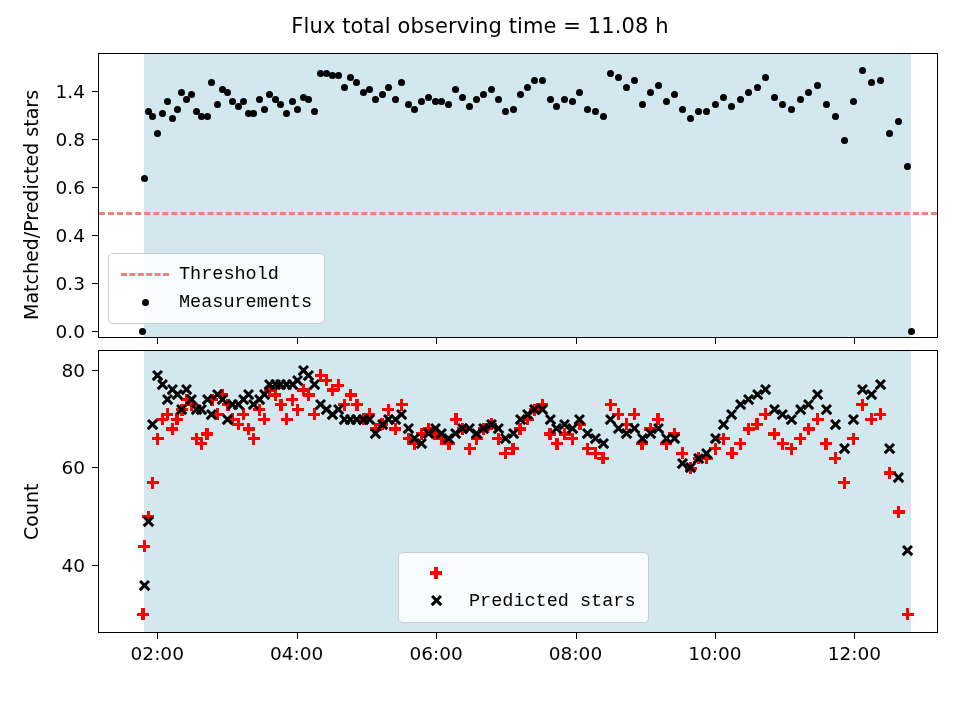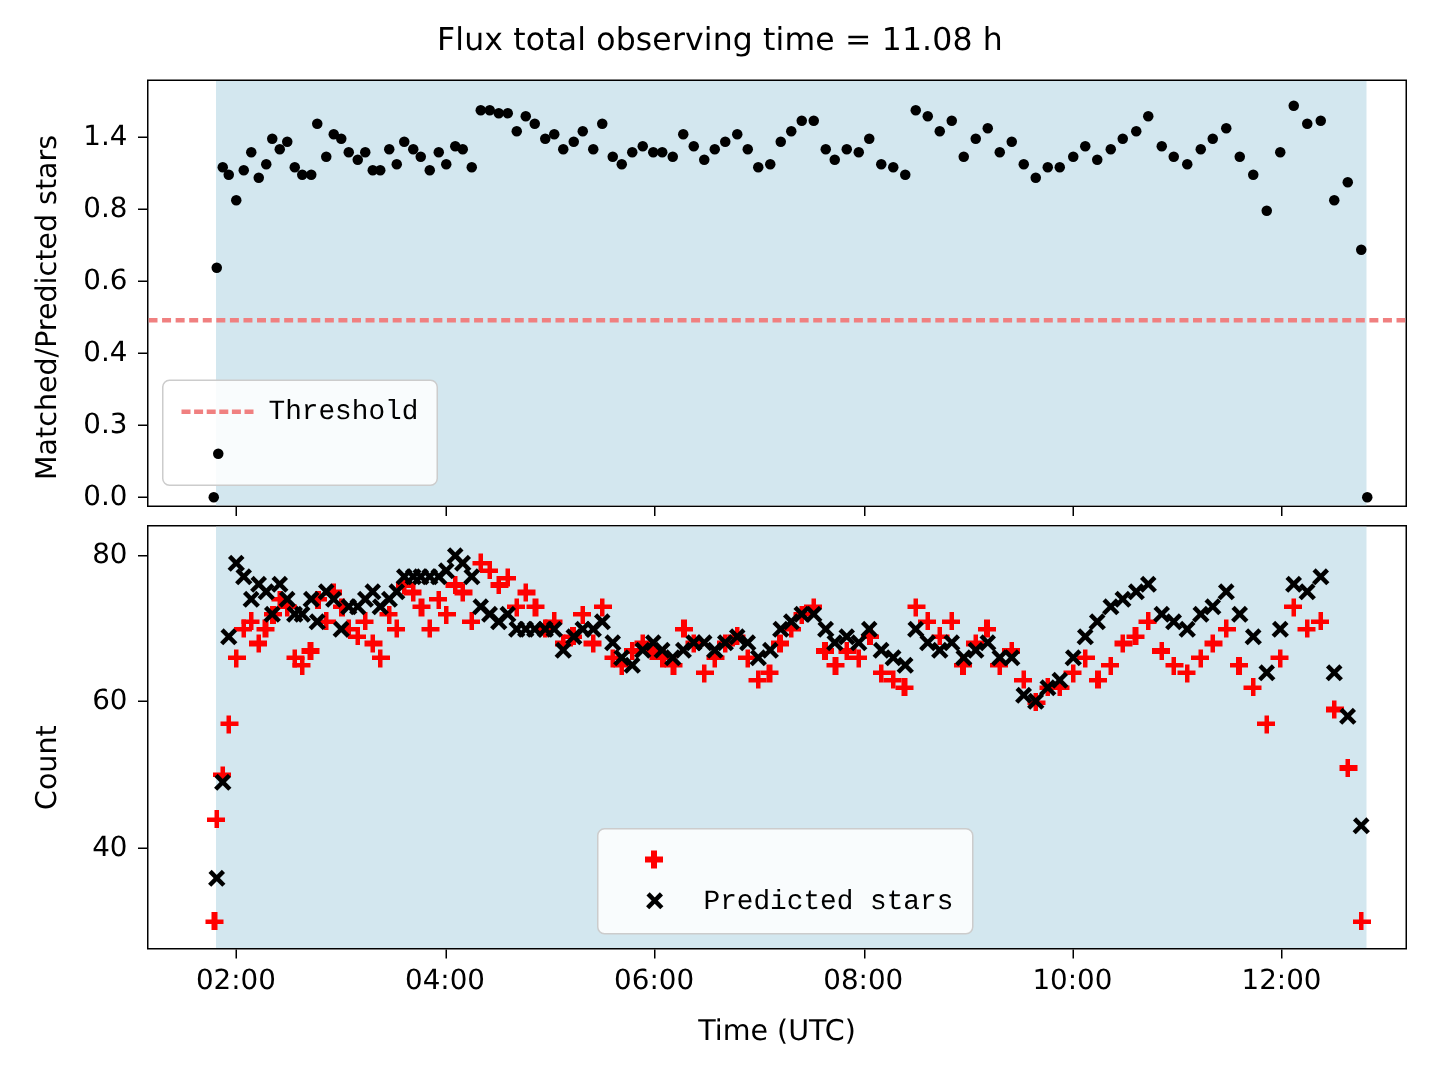--- a/index.html
+++ b/index.html
@@ -329,20 +329,21 @@
     <div class="legend-row">
       <span class="legend-key">
         <span class="key-dash"></span>
       </span>
       <span class="legend-text">Threshold</span>
     </div>
     <div class="legend-row">
       <span class="legend-key">
         <span class="key-dot"></span>
       </span>
+      <span class="legend-text">Measurements</span>
     </div>
   </div>
 
   <div class="axes" id="axes-bottom">
     <div class="plot-inner" id="plot-bottom">
         <div class="shade-span" style="left: 45.3112px; width: 766.805px; background: rgb(211, 231, 239);"></div>
         <div class="mk plus" style="left: 43.917px; top: 263.483px;">
           <span class="h"></span>
           <span class="v"></span>
         </div>
@@ -1267,21 +1268,20 @@
       <div class="tick-x" style="left: 575.51px; top: 633px;"></div>
       <div class="xlabel-val" style="left: 575.51px; top: 643px;">08:00</div>
       <div class="tick-x" style="left: 575.51px; top: 338px;"></div>
       <div class="tick-x" style="left: 714.929px; top: 633px;"></div>
       <div class="xlabel-val" style="left: 714.929px; top: 643px;">10:00</div>
       <div class="tick-x" style="left: 714.929px; top: 338px;"></div>
       <div class="tick-x" style="left: 854.349px; top: 633px;"></div>
       <div class="xlabel-val" style="left: 854.349px; top: 643px;">12:00</div>
       <div class="tick-x" style="left: 854.349px; top: 338px;"></div>
     </div>
-  <div id="xtitle">Time (UTC)</div>
 
   <div class="legend" id="legend-bottom">
     <div class="legend-row">
       <span class="legend-key">
         <span class="mk plus key-mk">
             <span class="h"></span>
             <span class="v"></span>
           </span>
       </span>
     </div>

